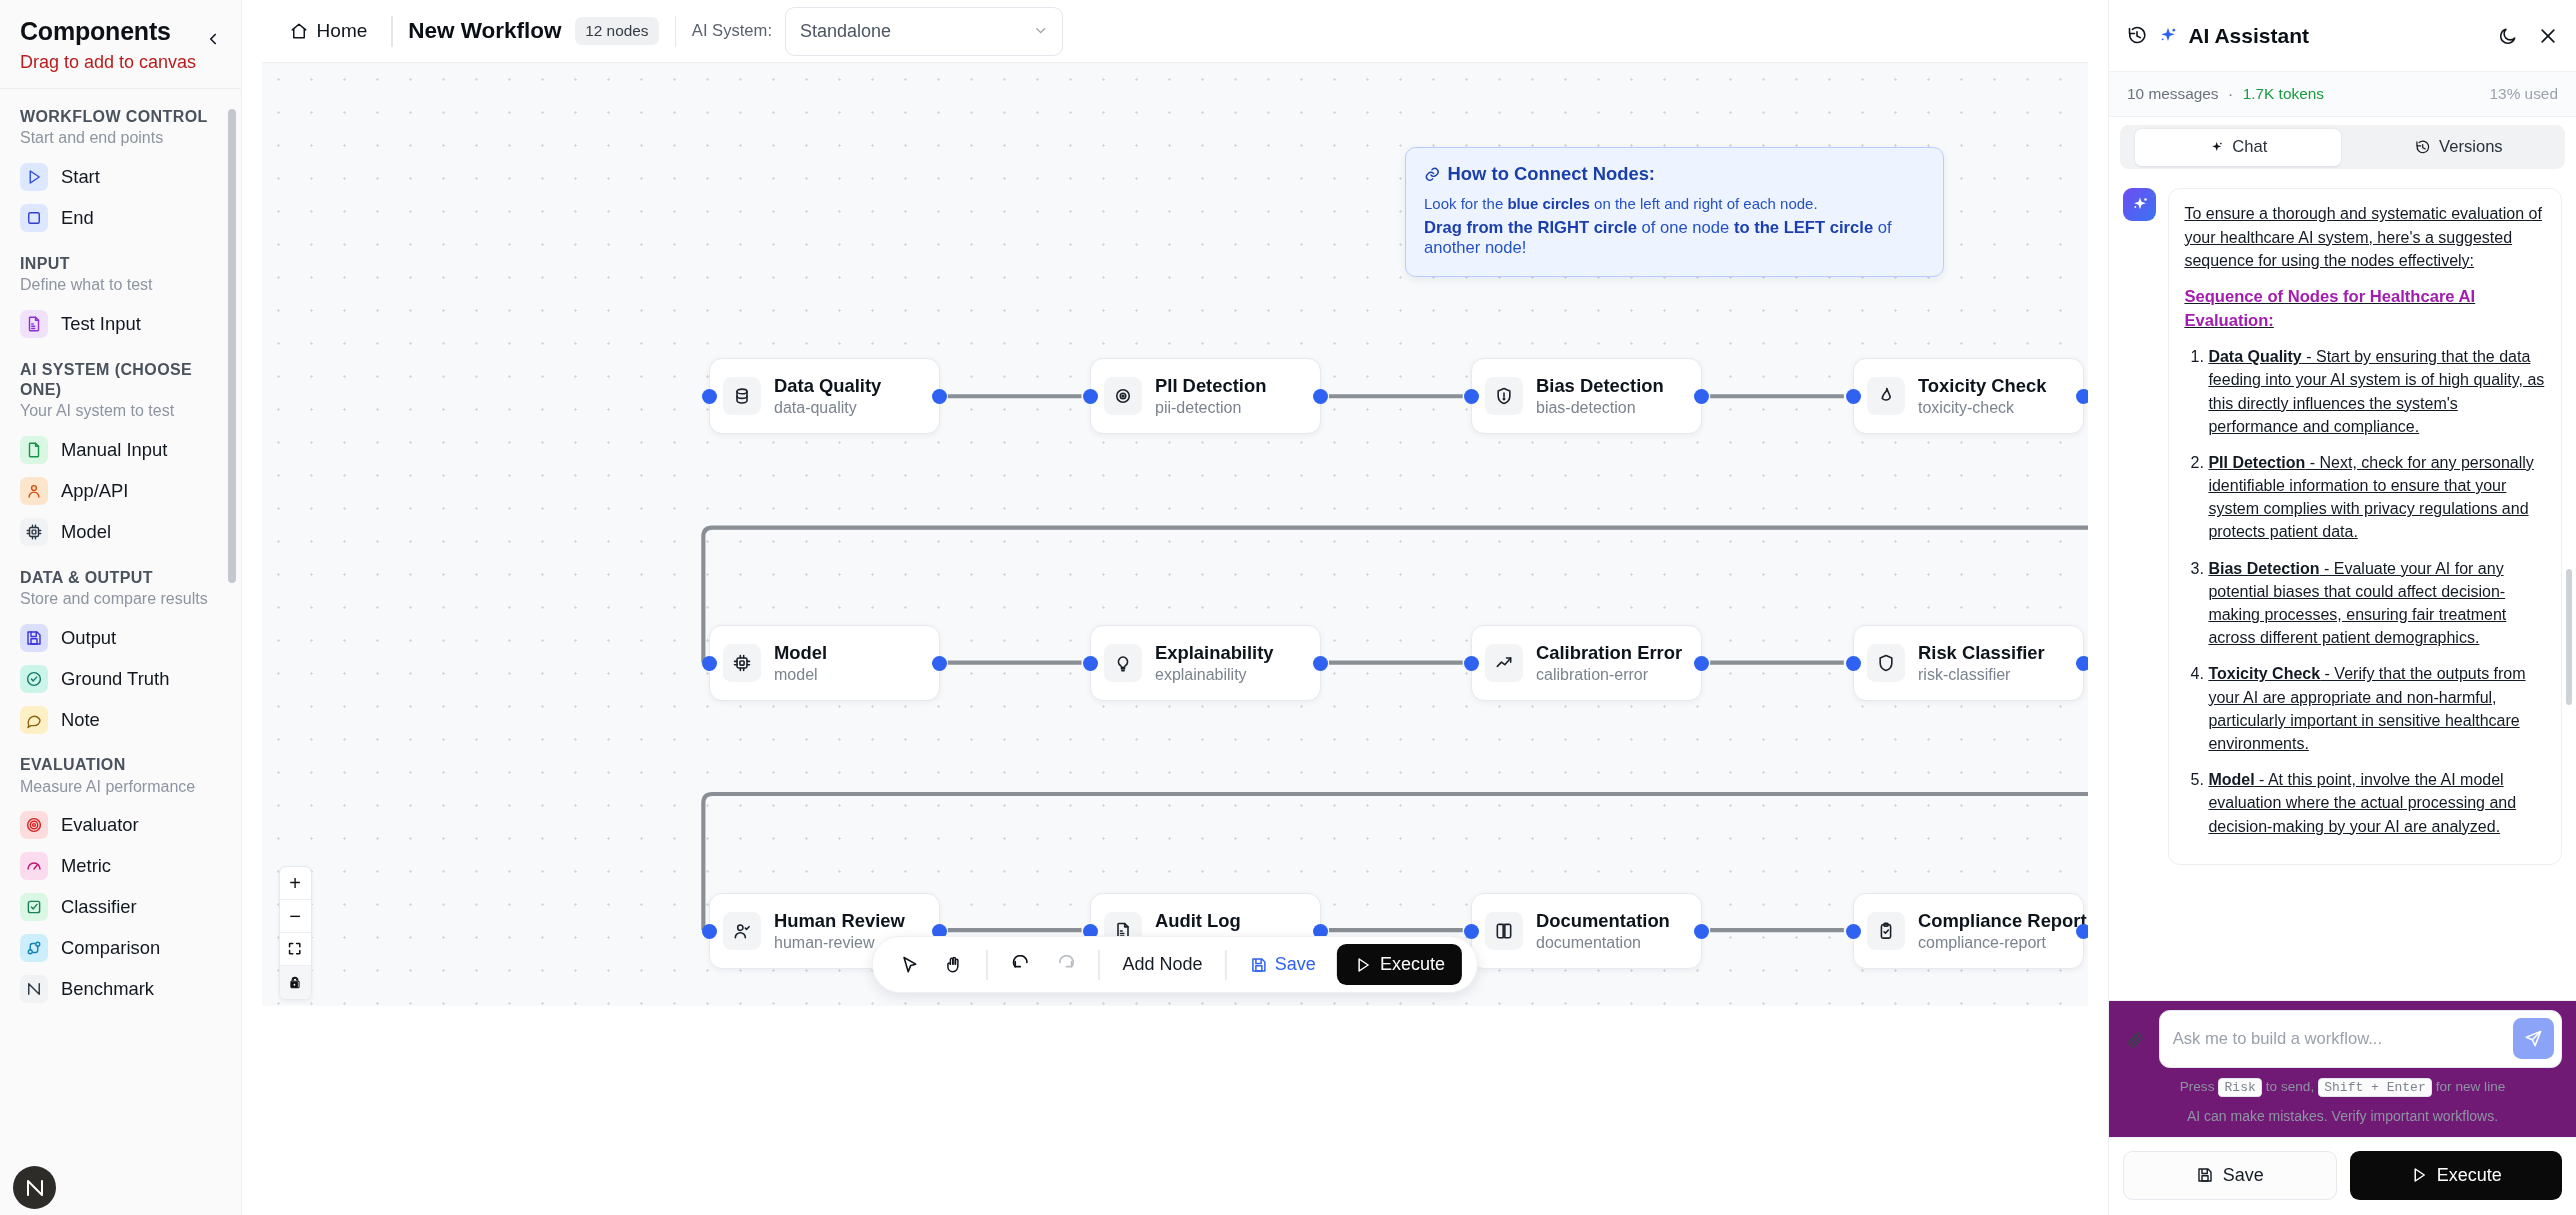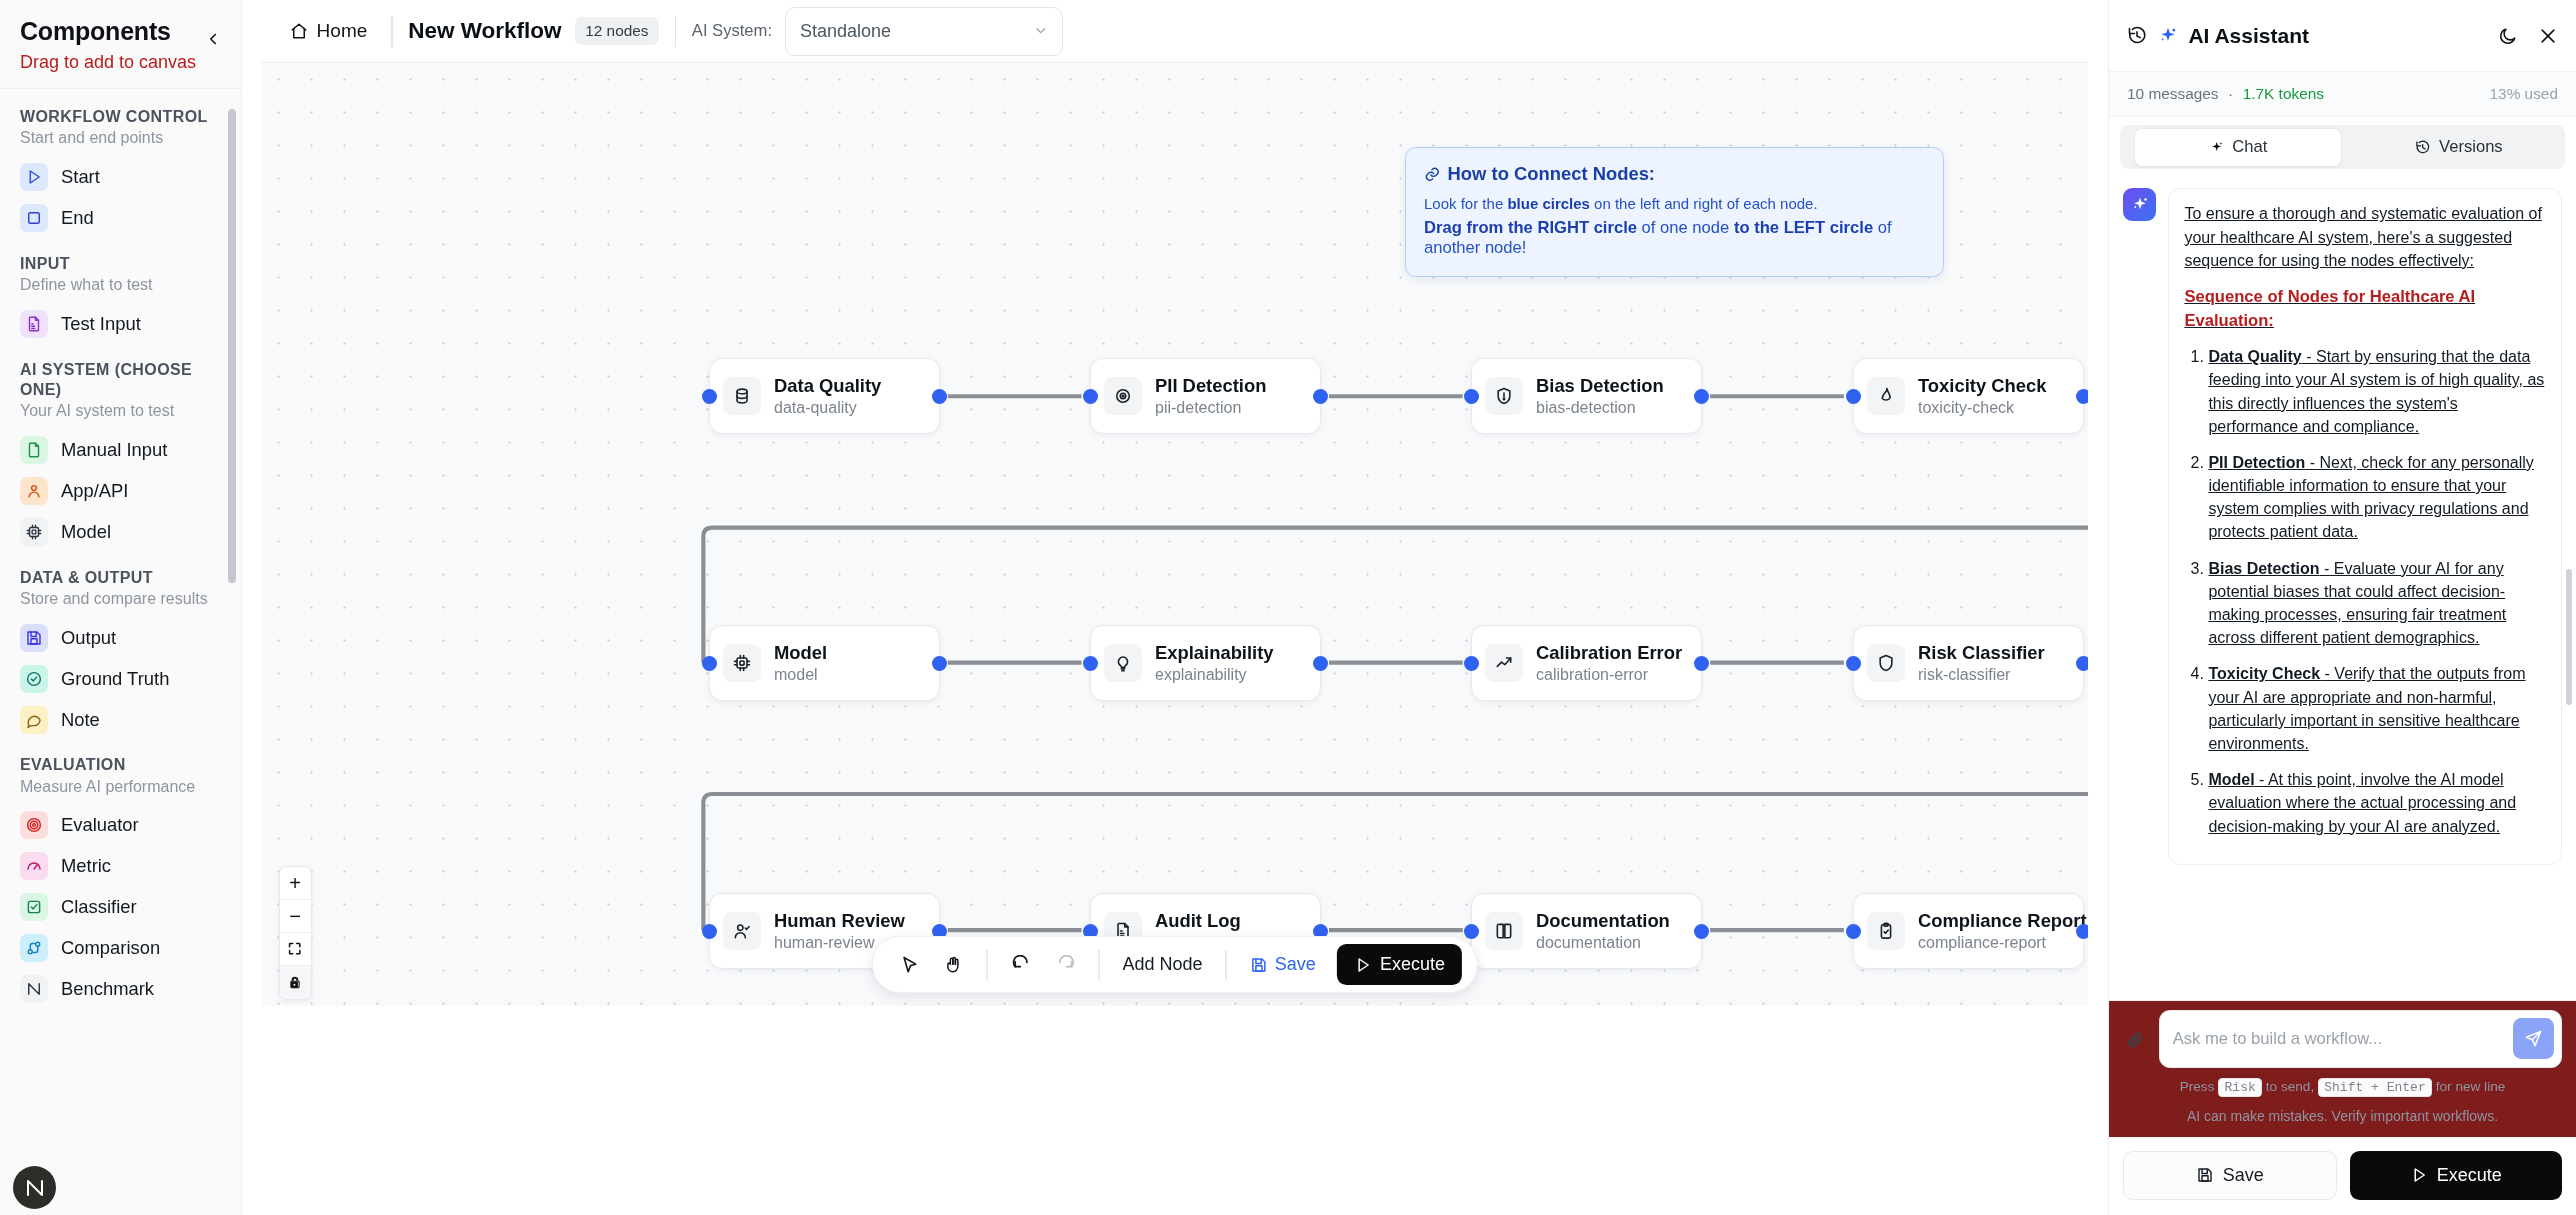--- a/index.html
+++ b/index.html
@@ -194,30 +194,30 @@
   .msg-av {
     width: 33px; height: 33px; border-radius: 9px; flex: 0 0 33px;
     background: linear-gradient(135deg, #6d4df2 0%, #3a74f2 100%);
     display: flex; align-items: center; justify-content: center;
   }
   .bubble {
     flex: 1; background: #fff; border: 1.8px solid #eceef1; border-radius: 12px;
     padding: 13px 15.4px; font-size: 16px; line-height: 1.45; color: #131a24; text-decoration: underline;
   }
   .bubble p { margin-bottom: 13px; }
-  .bubble h4 { font-size: 16.6px; font-weight: 700; margin-bottom: 12px; color: #b91c1c; }
+  .bubble h4 { font-size: 16.6px; font-weight: 700; margin-bottom: 12px; color: #a21caf; }
   .bubble ol { padding-left: 24px; }
   .bubble li { margin-bottom: 13px; }
   .bubble li b { font-weight: 700; }
   .rp-scrollbar {
     position: absolute; right: 3.6px; top: 391px; width: 6.5px; height: 136px;
     border-radius: 3.6px; background: #cfd3d9;
   }
 
-  .rp-input-area { flex: 0 0 auto; padding: 9.5px 14px 7px 14px; background: #7f1d1d; border-top: 1.8px solid #f0f1f4; }
+  .rp-input-area { flex: 0 0 auto; padding: 9.5px 14px 7px 14px; background: #701a75; border-top: 1.8px solid #f0f1f4; }
   .rp-input-row { display: flex; align-items: center; gap: 10.7px; }
   .clip { width: 25px; flex: 0 0 25px; display: flex; align-items: center; justify-content: center; cursor: pointer; }
   .rp-box {
     flex: 1; border: 1.8px solid #e6e9ee; border-radius: 10.7px; background: #fff;
     height: 58px; display: flex; align-items: center; padding: 0 13px; position: relative;
   }
   .rp-box .ph { font-size: 16.6px; color: #9aa1ab; }
   .send-btn {
     position: absolute; right: 7px; top: 7px; width: 41px; height: 41px;
     border-radius: 8.3px; background: #8ba4f7; display: flex; align-items: center; justify-content: center;

